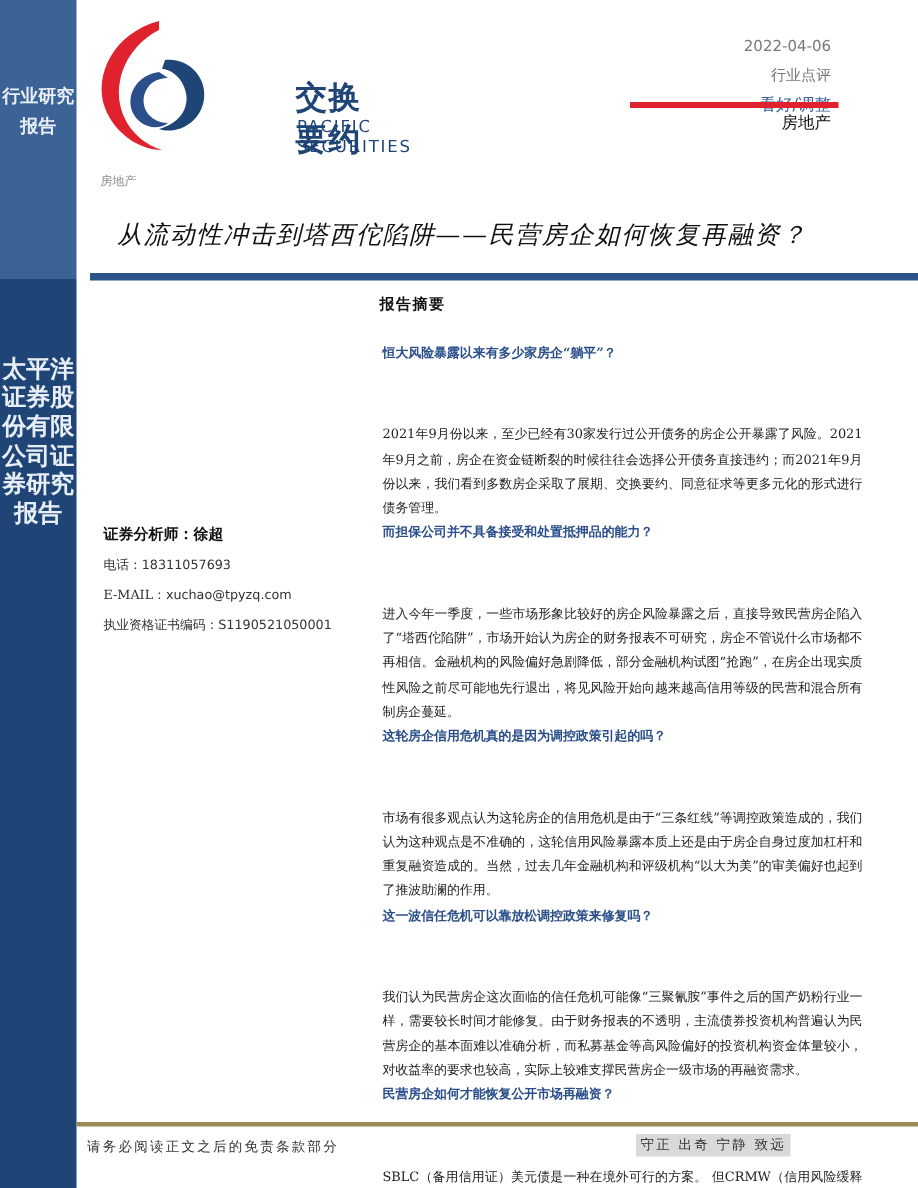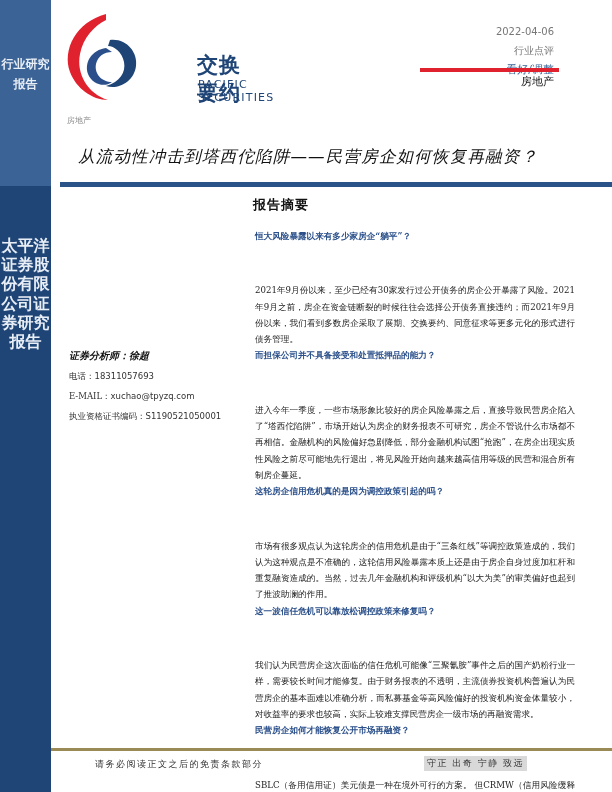--- a/index.html
+++ b/index.html
@@ -42,35 +42,35 @@
   .red-line { position: absolute; left: 420px; top: 68px; width: 139px; height: 4px; background: #e0222e; }
   .sector-r { position: absolute; right: 58px; top: 74px; font-family: "DejaVu Sans", sans-serif;
     font-size: 11px; color: #111; }
 
   .sector-small { position: absolute; left: 67px; top: 115px; font-size: 8px; color: #888;
     font-family: "DejaVu Sans", sans-serif; }
   .title { position: absolute; left: 78px; top: 146px; font-size: 16.5px; font-style: italic;
     color: #111; letter-spacing: 1.2px; font-family: "DejaVu Serif", serif; }
   .title-rule { position: absolute; left: 60px; top: 182px; width: 552px; height: 5px; background: #2a5488; }
 
-  .summary-heading { position: absolute; left: 253px; top: 196px; font-size: 13px; font-weight: bold;
+  .summary-heading { position: absolute; left: 253px; top: 196px; font-size: 10px; font-weight: bold;
     color: #111; letter-spacing: 1px; }
 
   .analyst { position: absolute; left: 69px; top: 349px; font-family: "DejaVu Sans", sans-serif; }
-  .analyst .label { font-size: 10px; font-weight: bold; color: #111; font-family: "DejaVu Serif", serif; font-style: italic; }
+  .analyst .label { font-size: 10px; font-weight: bold; color: #111; font-family: "DejaVu Serif", serif; }
   .analyst .row { font-size: 8.5px; color: #333; margin-top: 8px; font-family: "DejaVu Serif", serif; }
   .analyst .row span.v { font-family: "DejaVu Sans", sans-serif; }
 
   .content { position: absolute; left: 255px; top: 228px; width: 320px; font-size: 8.6px;
     line-height: 16.3px; color: #222; }
   .q { color: #2a4f8a; font-weight: bold; }
   .p { text-align: justify; margin-top: 38px; }
 
   .footer-rule { position: absolute; left: 51px; top: 748px; width: 561px; height: 3px; background: #9a8a55; }
-  .footer-left { position: absolute; left: 58px; top: 758px; font-size: 9px; color: #333; letter-spacing: 1.5px; margin-left: 37px; }
+  .footer-left { position: absolute; left: 58px; top: 758px; font-size: 9px; color: #333; letter-spacing: 1.5px; }
   .footer-right { position: absolute; left: 424px; top: 756px; font-size: 9px; color: #333; background: #d9d9d9;
     padding: 1px 3px; letter-spacing: 1.5px; }
 </style>
 </head>
 <body>
 
 <div class="sidebar-top">
   <div class="vtext top">行业研究报告</div>
 </div>
 <div class="sidebar-bottom">

